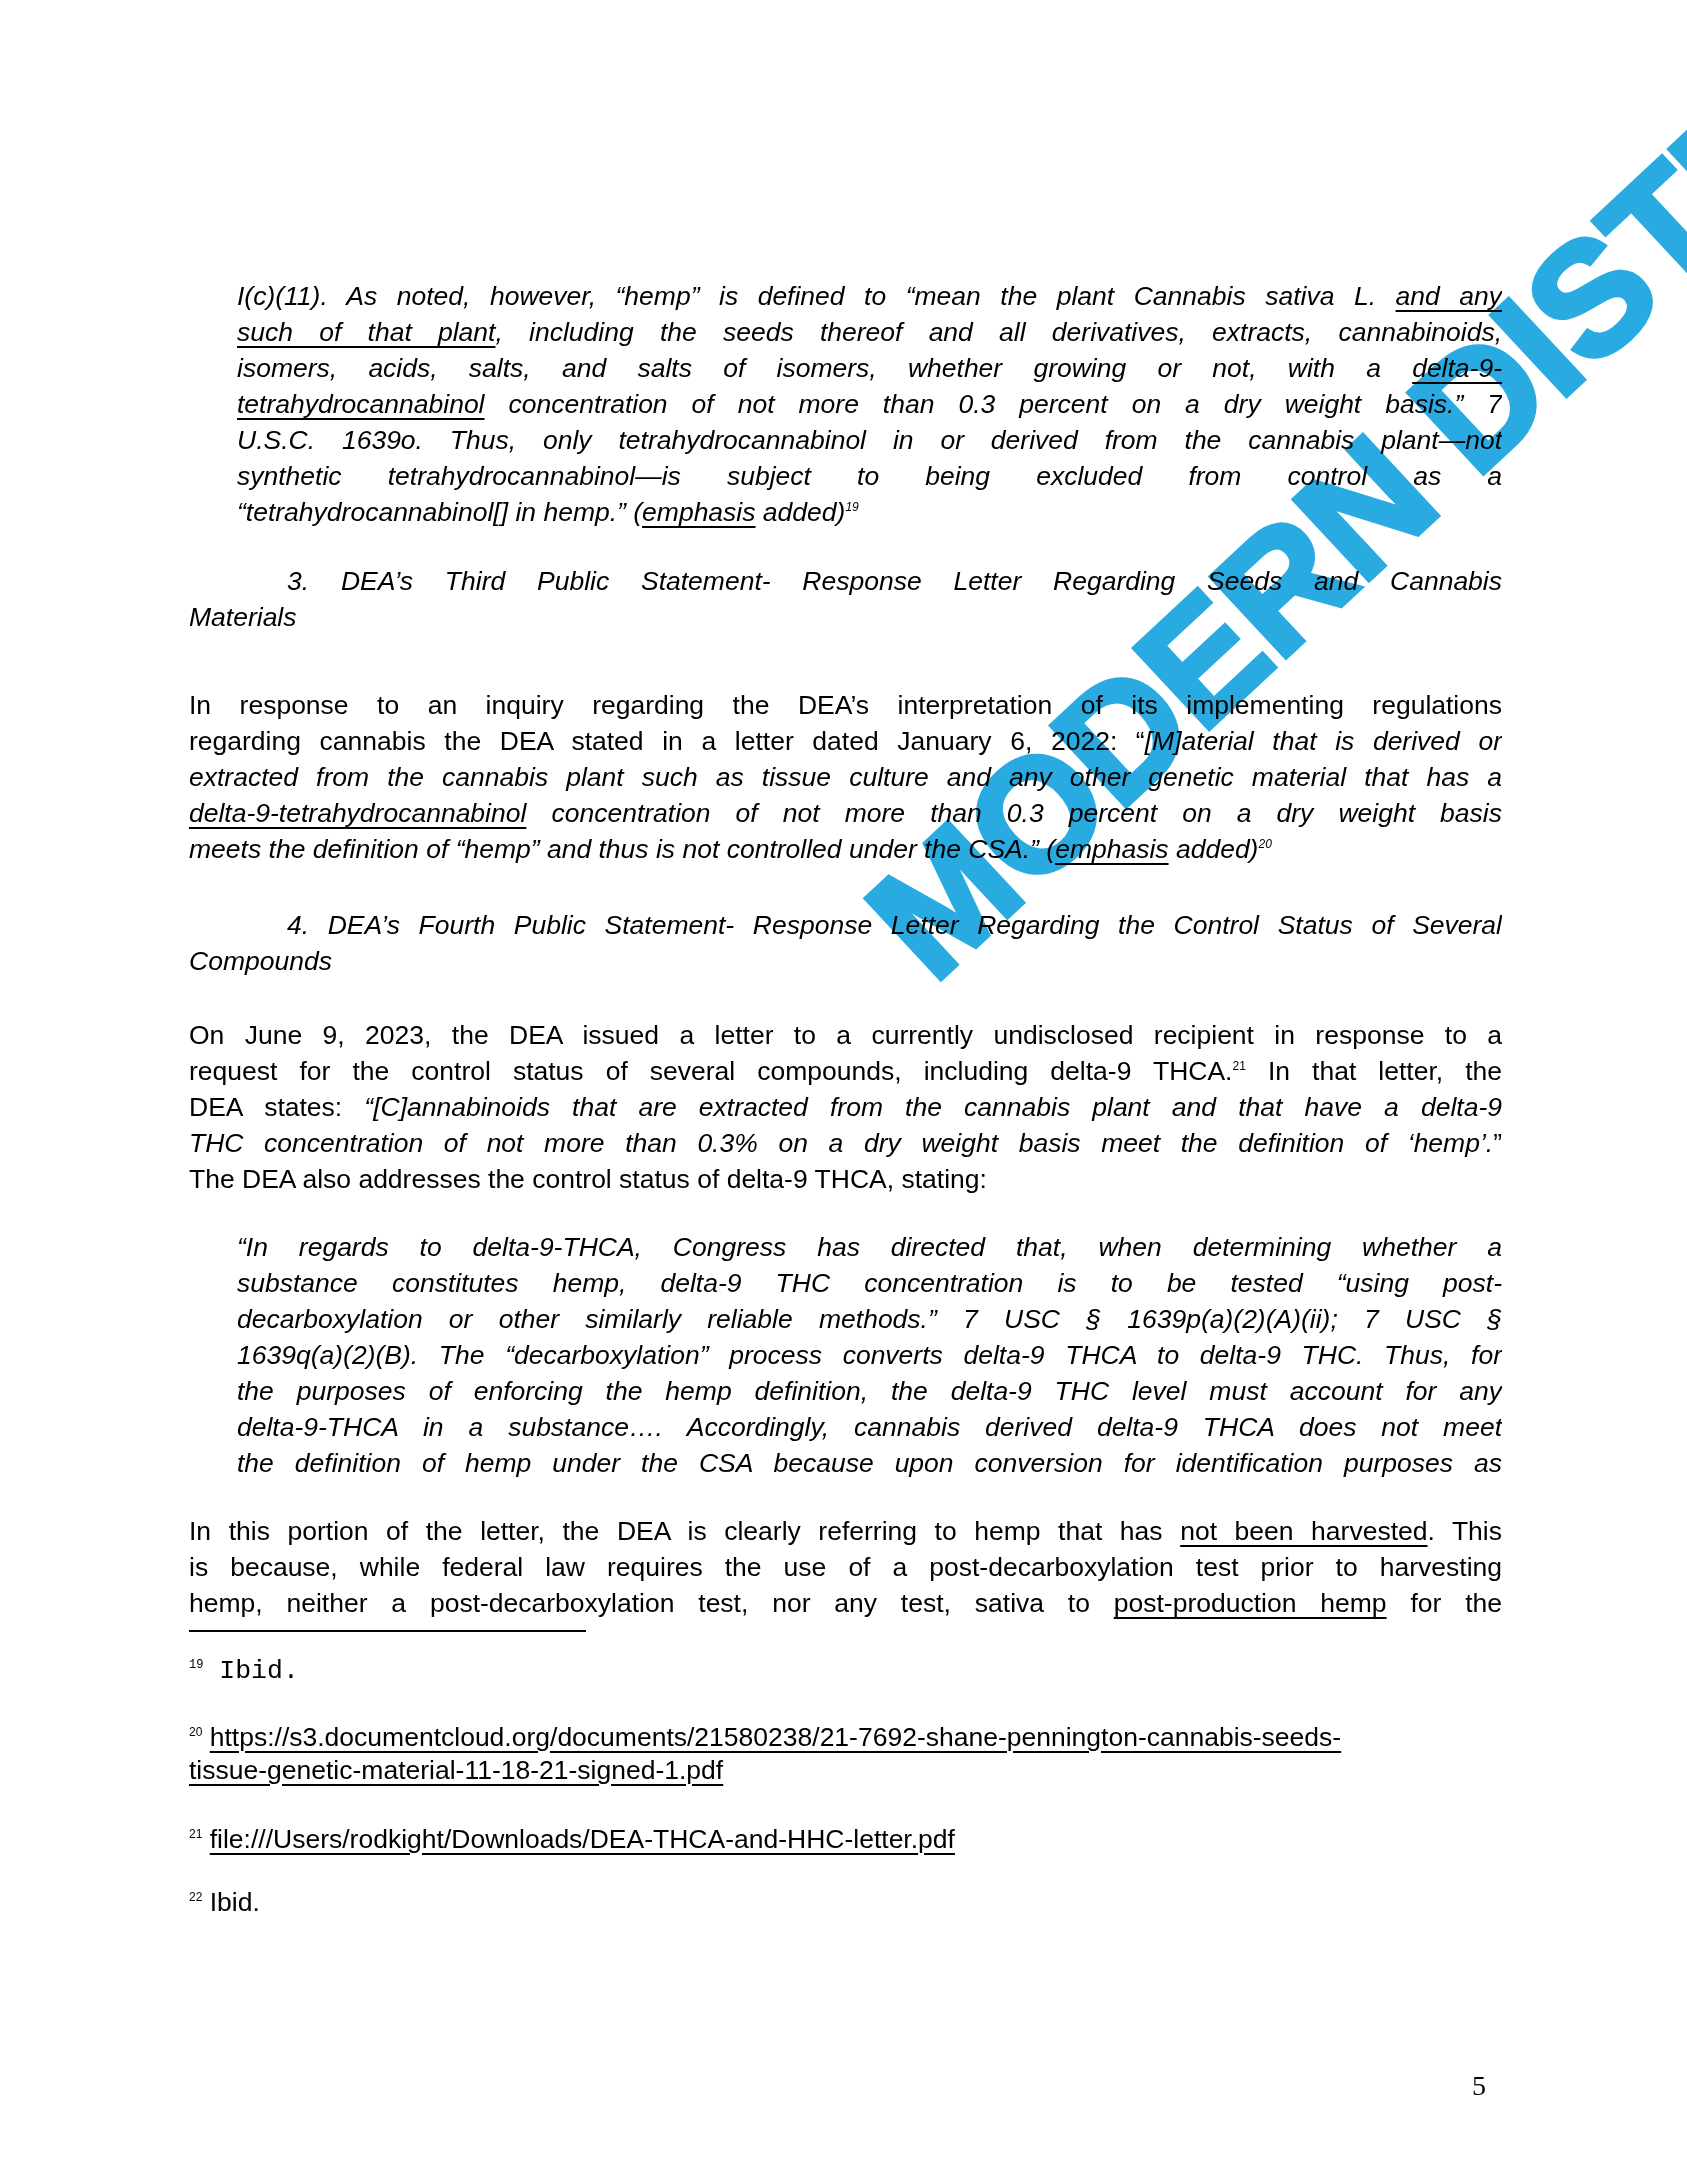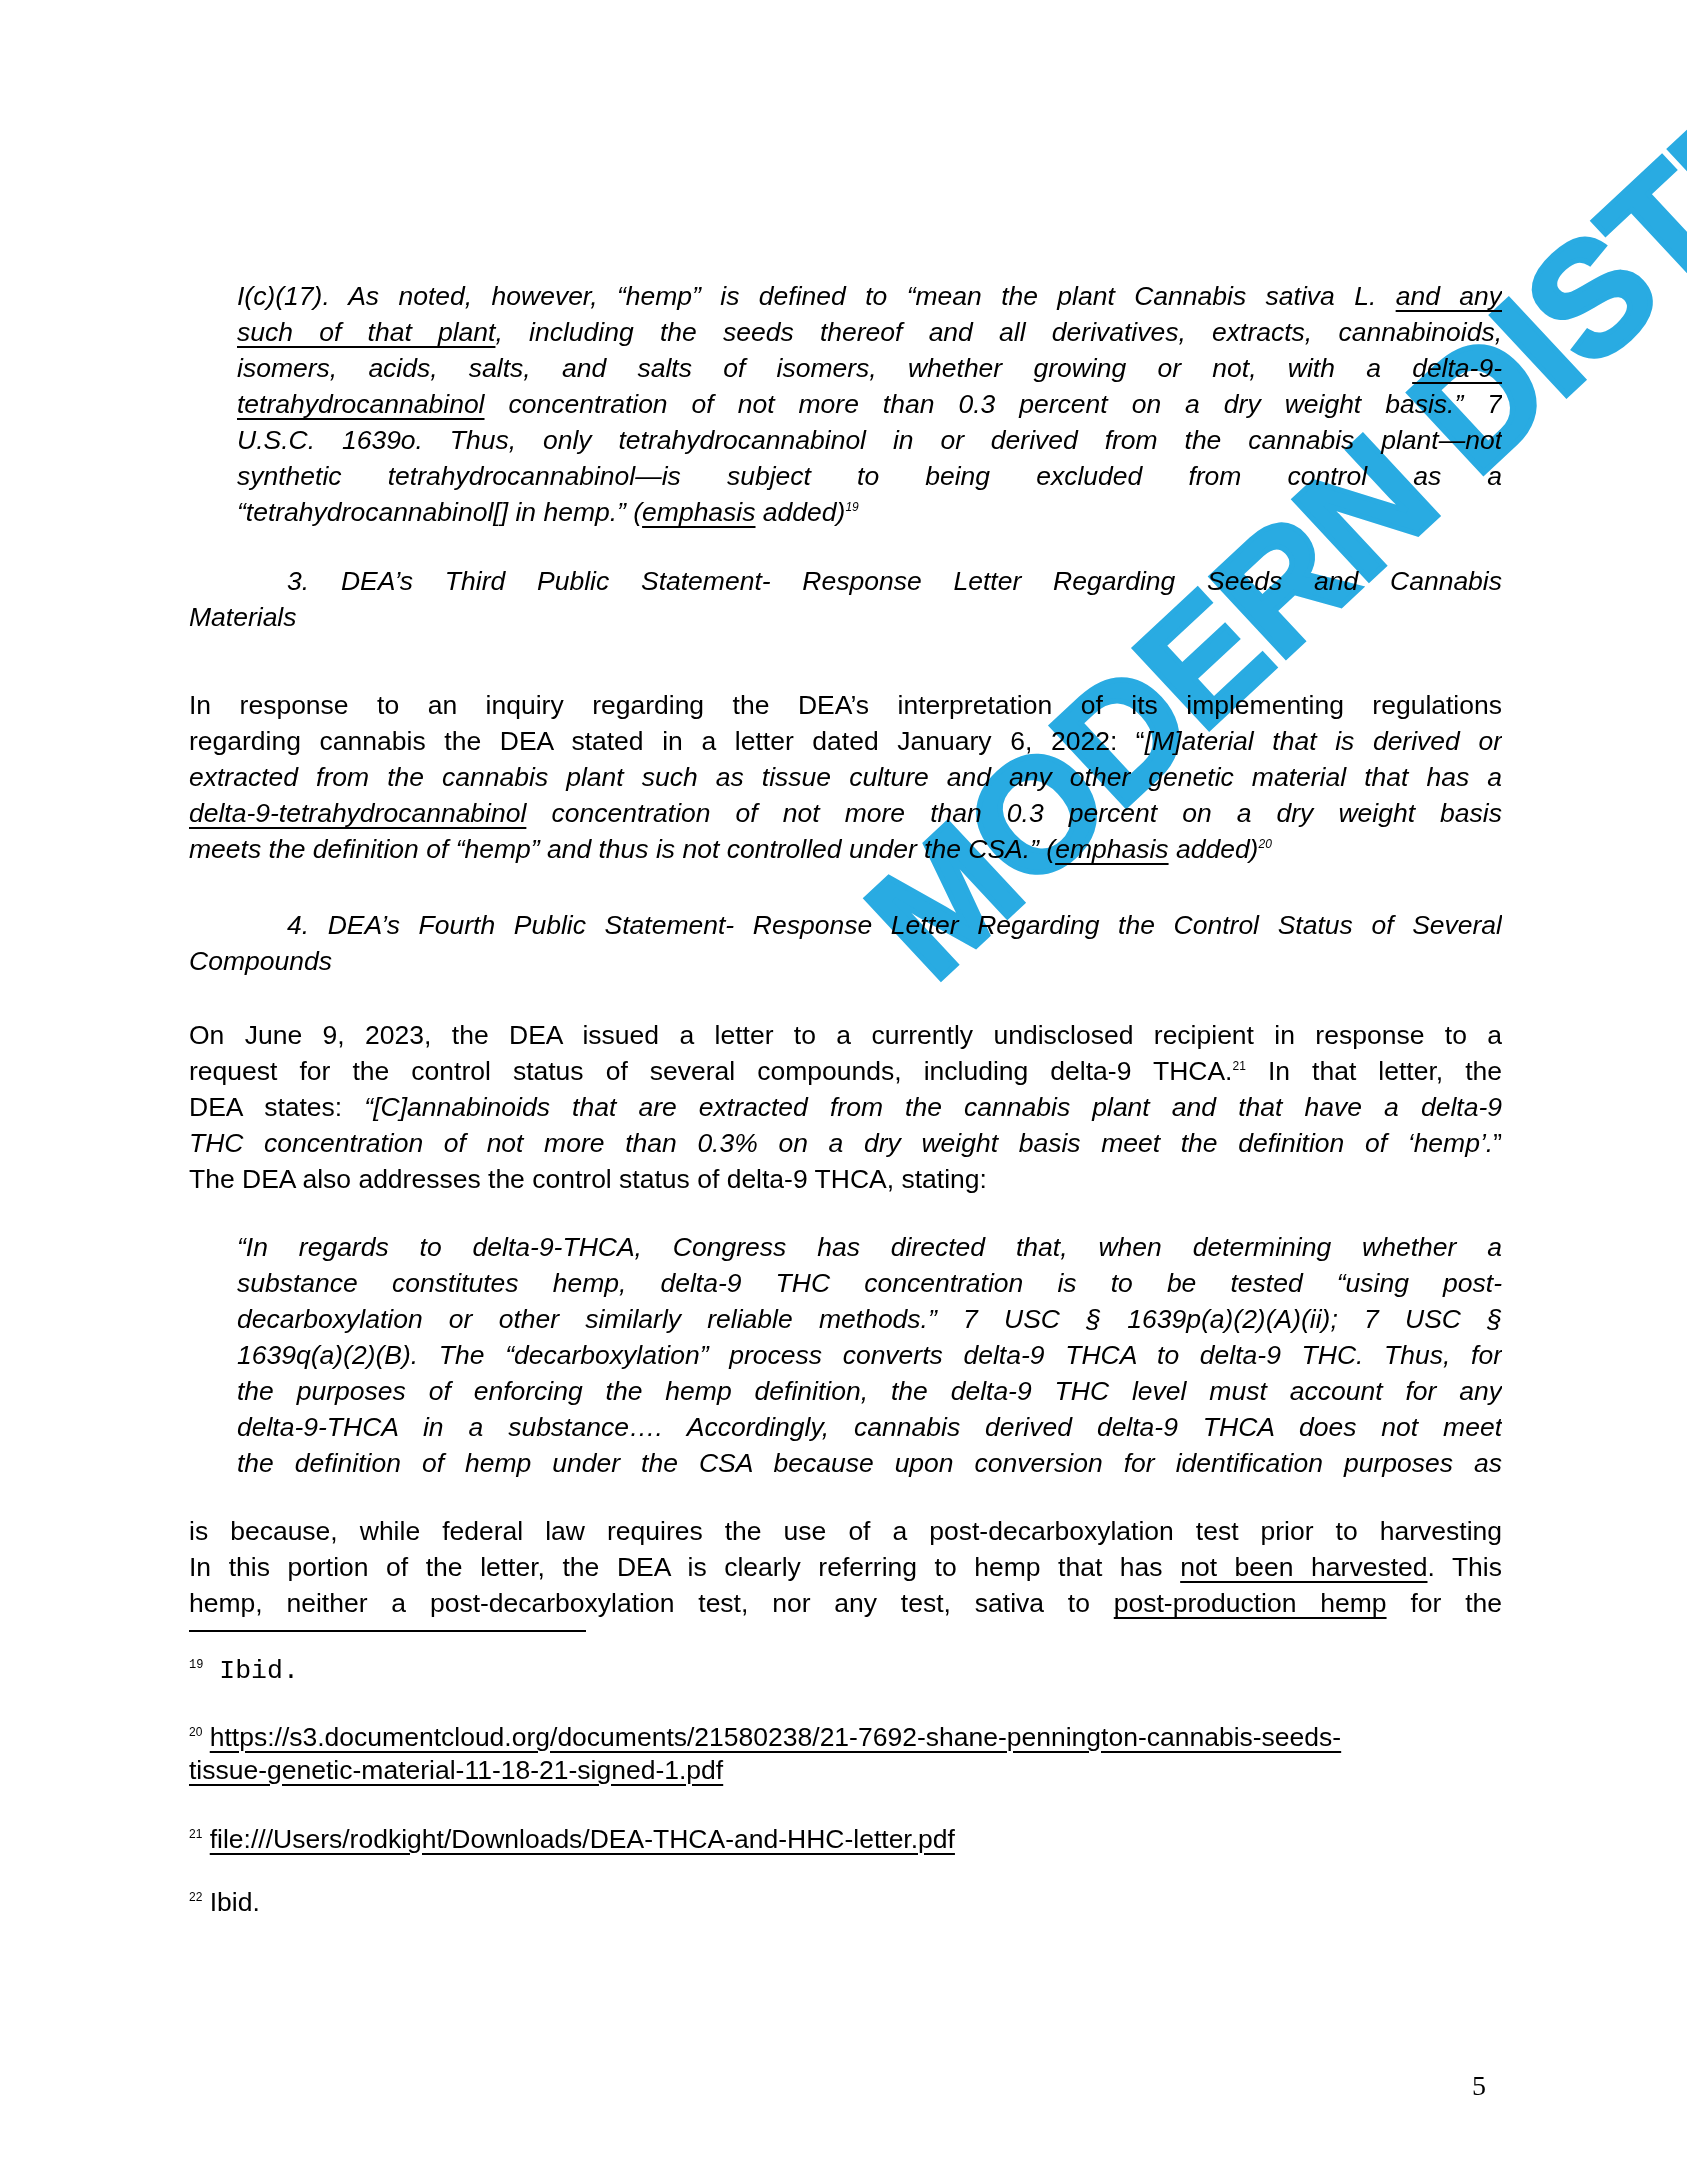--- a/index.html
+++ b/index.html
@@ -71,21 +71,21 @@
 <body>
 
 <div id="page" data-name="document-page">
   <div id="watermark" data-name="watermark">
     <span data-name="watermark-text" style="color: rgb(41, 171, 226);">MODERN DISTRIBUTION</span>
   </div>
 
   <div id="content" data-name="document-content">
     <div id="doc" data-name="document-body">
         <div class="block blockquote" data-name="quote-hemp-definition">
-          <div class="line i" data-name="text-line"><span data-name="text-segment">I(c)(17). As noted, however, “hemp” is defined to “mean the plant Cannabis sativa L. </span><span class="u" data-name="underlined-text">and any</span></div>
+          <div class="line i" data-name="text-line"><span data-name="text-segment">I(c)(11). As noted, however, “hemp” is defined to “mean the plant Cannabis sativa L. </span><span class="u" data-name="underlined-text">and any</span></div>
           <div class="line i" data-name="text-line"><span class="u" data-name="underlined-text">such of that plant</span><span data-name="text-segment">, including the seeds thereof and all derivatives, extracts, cannabinoids,</span></div>
           <div class="line i" data-name="text-line"><span data-name="text-segment">isomers, acids, salts, and salts of isomers, whether growing or not, with a </span><span class="u" data-name="underlined-text">delta-9-</span></div>
           <div class="line i" data-name="text-line"><span class="u" data-name="underlined-text">tetrahydrocannabinol</span><span data-name="text-segment"> concentration of not more than 0.3 percent on a dry weight basis.” 7</span></div>
           <div class="line i" data-name="text-line"><span data-name="text-segment">U.S.C. 1639o. Thus, only tetrahydrocannabinol in or derived from the cannabis plant—not</span></div>
           <div class="line i" data-name="text-line"><span data-name="text-segment">synthetic tetrahydrocannabinol—is subject to being excluded from control as a</span></div>
           <div class="line last i" data-name="text-line"><span data-name="text-segment">“tetrahydrocannabinol[] in hemp.” (</span><span class="u" data-name="underlined-text">emphasis</span><span data-name="text-segment"> added)</span><span class="sup" data-name="superscript-ref">19</span></div>
         </div>
         <div class="block heading" data-name="heading-third-public-statement">
           <div class="line tab i" data-name="text-line"><span data-name="text-segment">3. DEA’s Third Public Statement- Response Letter Regarding Seeds and Cannabis</span></div>
           <div class="line last i" data-name="text-line"><span data-name="text-segment">Materials</span></div>
@@ -111,22 +111,22 @@
         <div class="block blockquote" data-name="quote-dea-thca-letter">
           <div class="line i" data-name="text-line"><span data-name="text-segment">“In regards to delta-9-THCA, Congress has directed that, when determining whether a</span></div>
           <div class="line i" data-name="text-line"><span data-name="text-segment">substance constitutes hemp, delta-9 THC concentration is to be tested “using post-</span></div>
           <div class="line i" data-name="text-line"><span data-name="text-segment">decarboxylation or other similarly reliable methods.” 7 USC § 1639p(a)(2)(A)(ii); 7 USC §</span></div>
           <div class="line i" data-name="text-line"><span data-name="text-segment">1639q(a)(2)(B). The “decarboxylation” process converts delta-9 THCA to delta-9 THC. Thus, for</span></div>
           <div class="line i" data-name="text-line"><span data-name="text-segment">the purposes of enforcing the hemp definition, the delta-9 THC level must account for any</span></div>
           <div class="line i" data-name="text-line"><span data-name="text-segment">delta-9-THCA in a substance…. Accordingly, cannabis derived delta-9 THCA does not meet</span></div>
           <div class="line i" data-name="text-line"><span data-name="text-segment">the definition of hemp under the CSA because upon conversion for identification purposes as</span></div>
         </div>
         <div class="block para" data-name="para-harvested-hemp">
+          <div class="line" data-name="text-line"><span data-name="text-segment">In this portion of the letter, the DEA is clearly referring to hemp that has </span><span class="u" data-name="underlined-text">not been harvested</span><span data-name="text-segment">. This</span></div>
           <div class="line" data-name="text-line"><span data-name="text-segment">is because, while federal law requires the use of a post-decarboxylation test prior to harvesting</span></div>
-          <div class="line" data-name="text-line"><span data-name="text-segment">In this portion of the letter, the DEA is clearly referring to hemp that has </span><span class="u" data-name="underlined-text">not been harvested</span><span data-name="text-segment">. This</span></div>
           <div class="line" data-name="text-line"><span data-name="text-segment">hemp, neither a post-decarboxylation test, nor any test, sativa to </span><span class="u" data-name="underlined-text">post-production hemp</span><span data-name="text-segment"> for the</span></div>
         </div>
       </div>
     <div id="fn-rule" data-name="footnote-separator"></div>
     <div id="footnotes" data-name="footnotes-section">
         <div class="fn" data-name="footnote-19">
           <div class="line last" data-name="text-line"><span class="sup" data-name="superscript-ref">19</span><span data-name="text-segment"> Ibid.</span></div>
         </div>
         <div class="fn" data-name="footnote-20">
           <div class="line last" data-name="text-line"><span class="sup" data-name="superscript-ref">20</span><span data-name="text-segment"> </span><span class="u" data-name="footnote-link">https://s3.documentcloud.org/documents/21580238/21-7692-shane-pennington-cannabis-seeds-</span></div>

